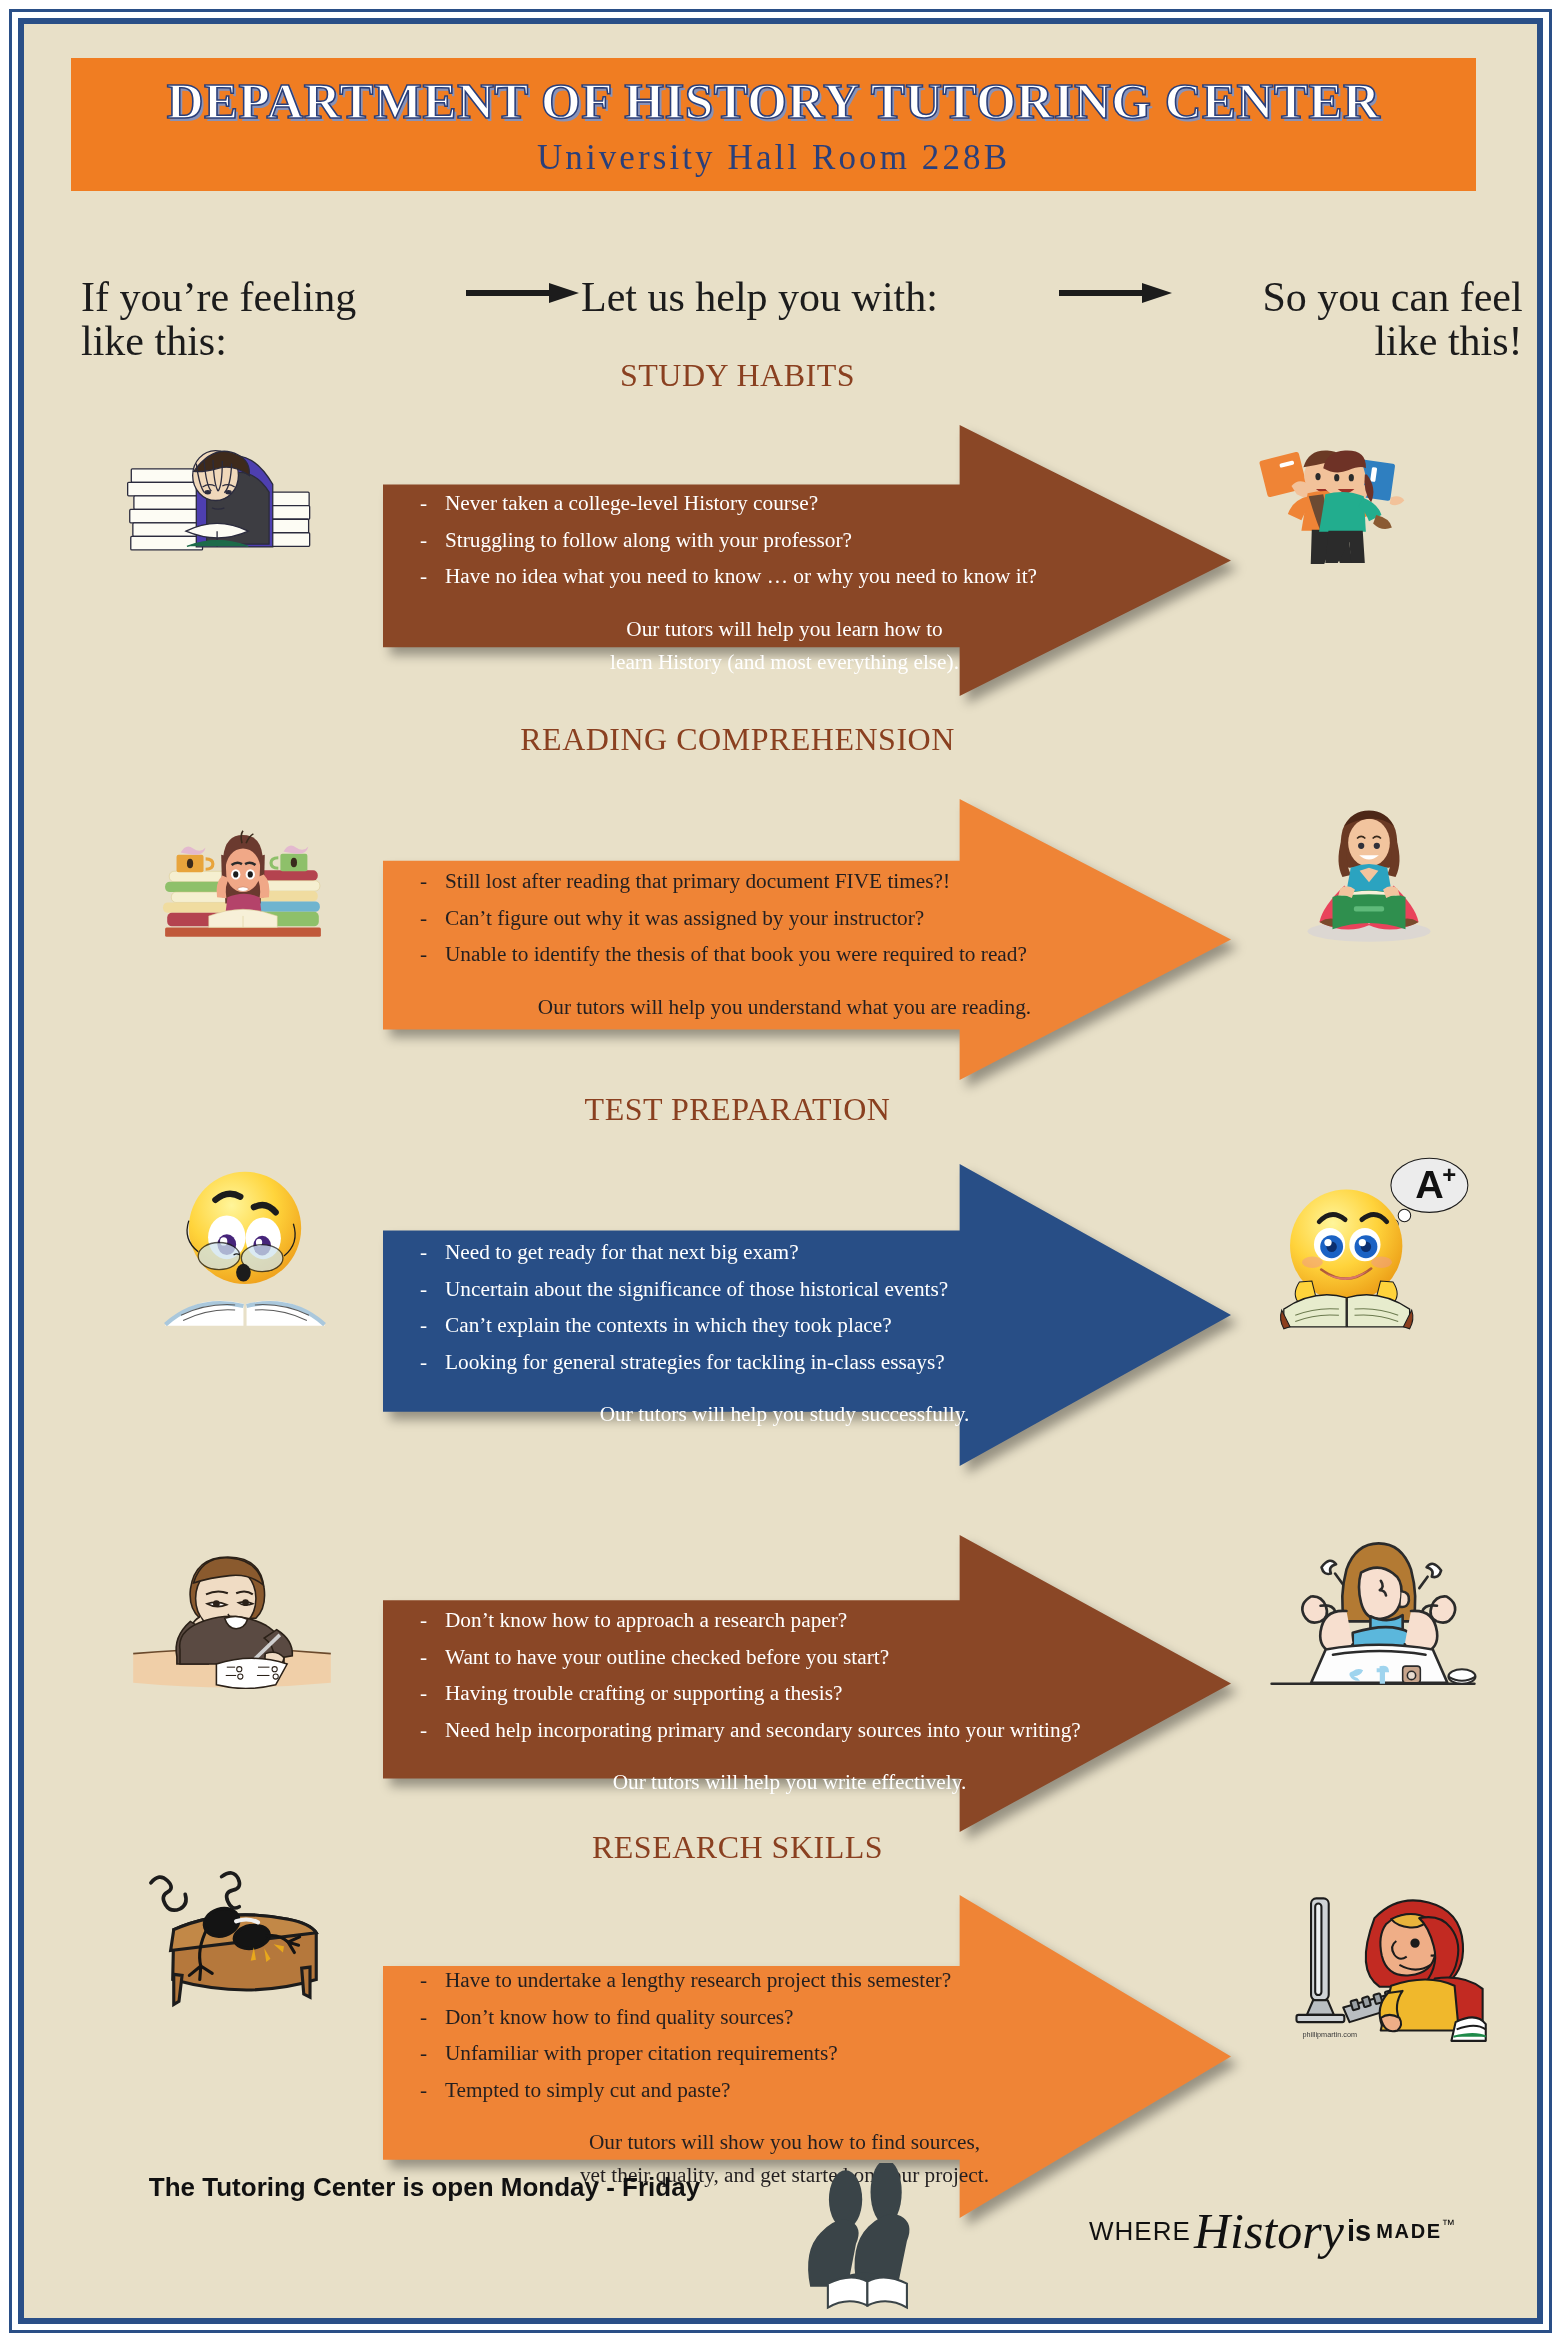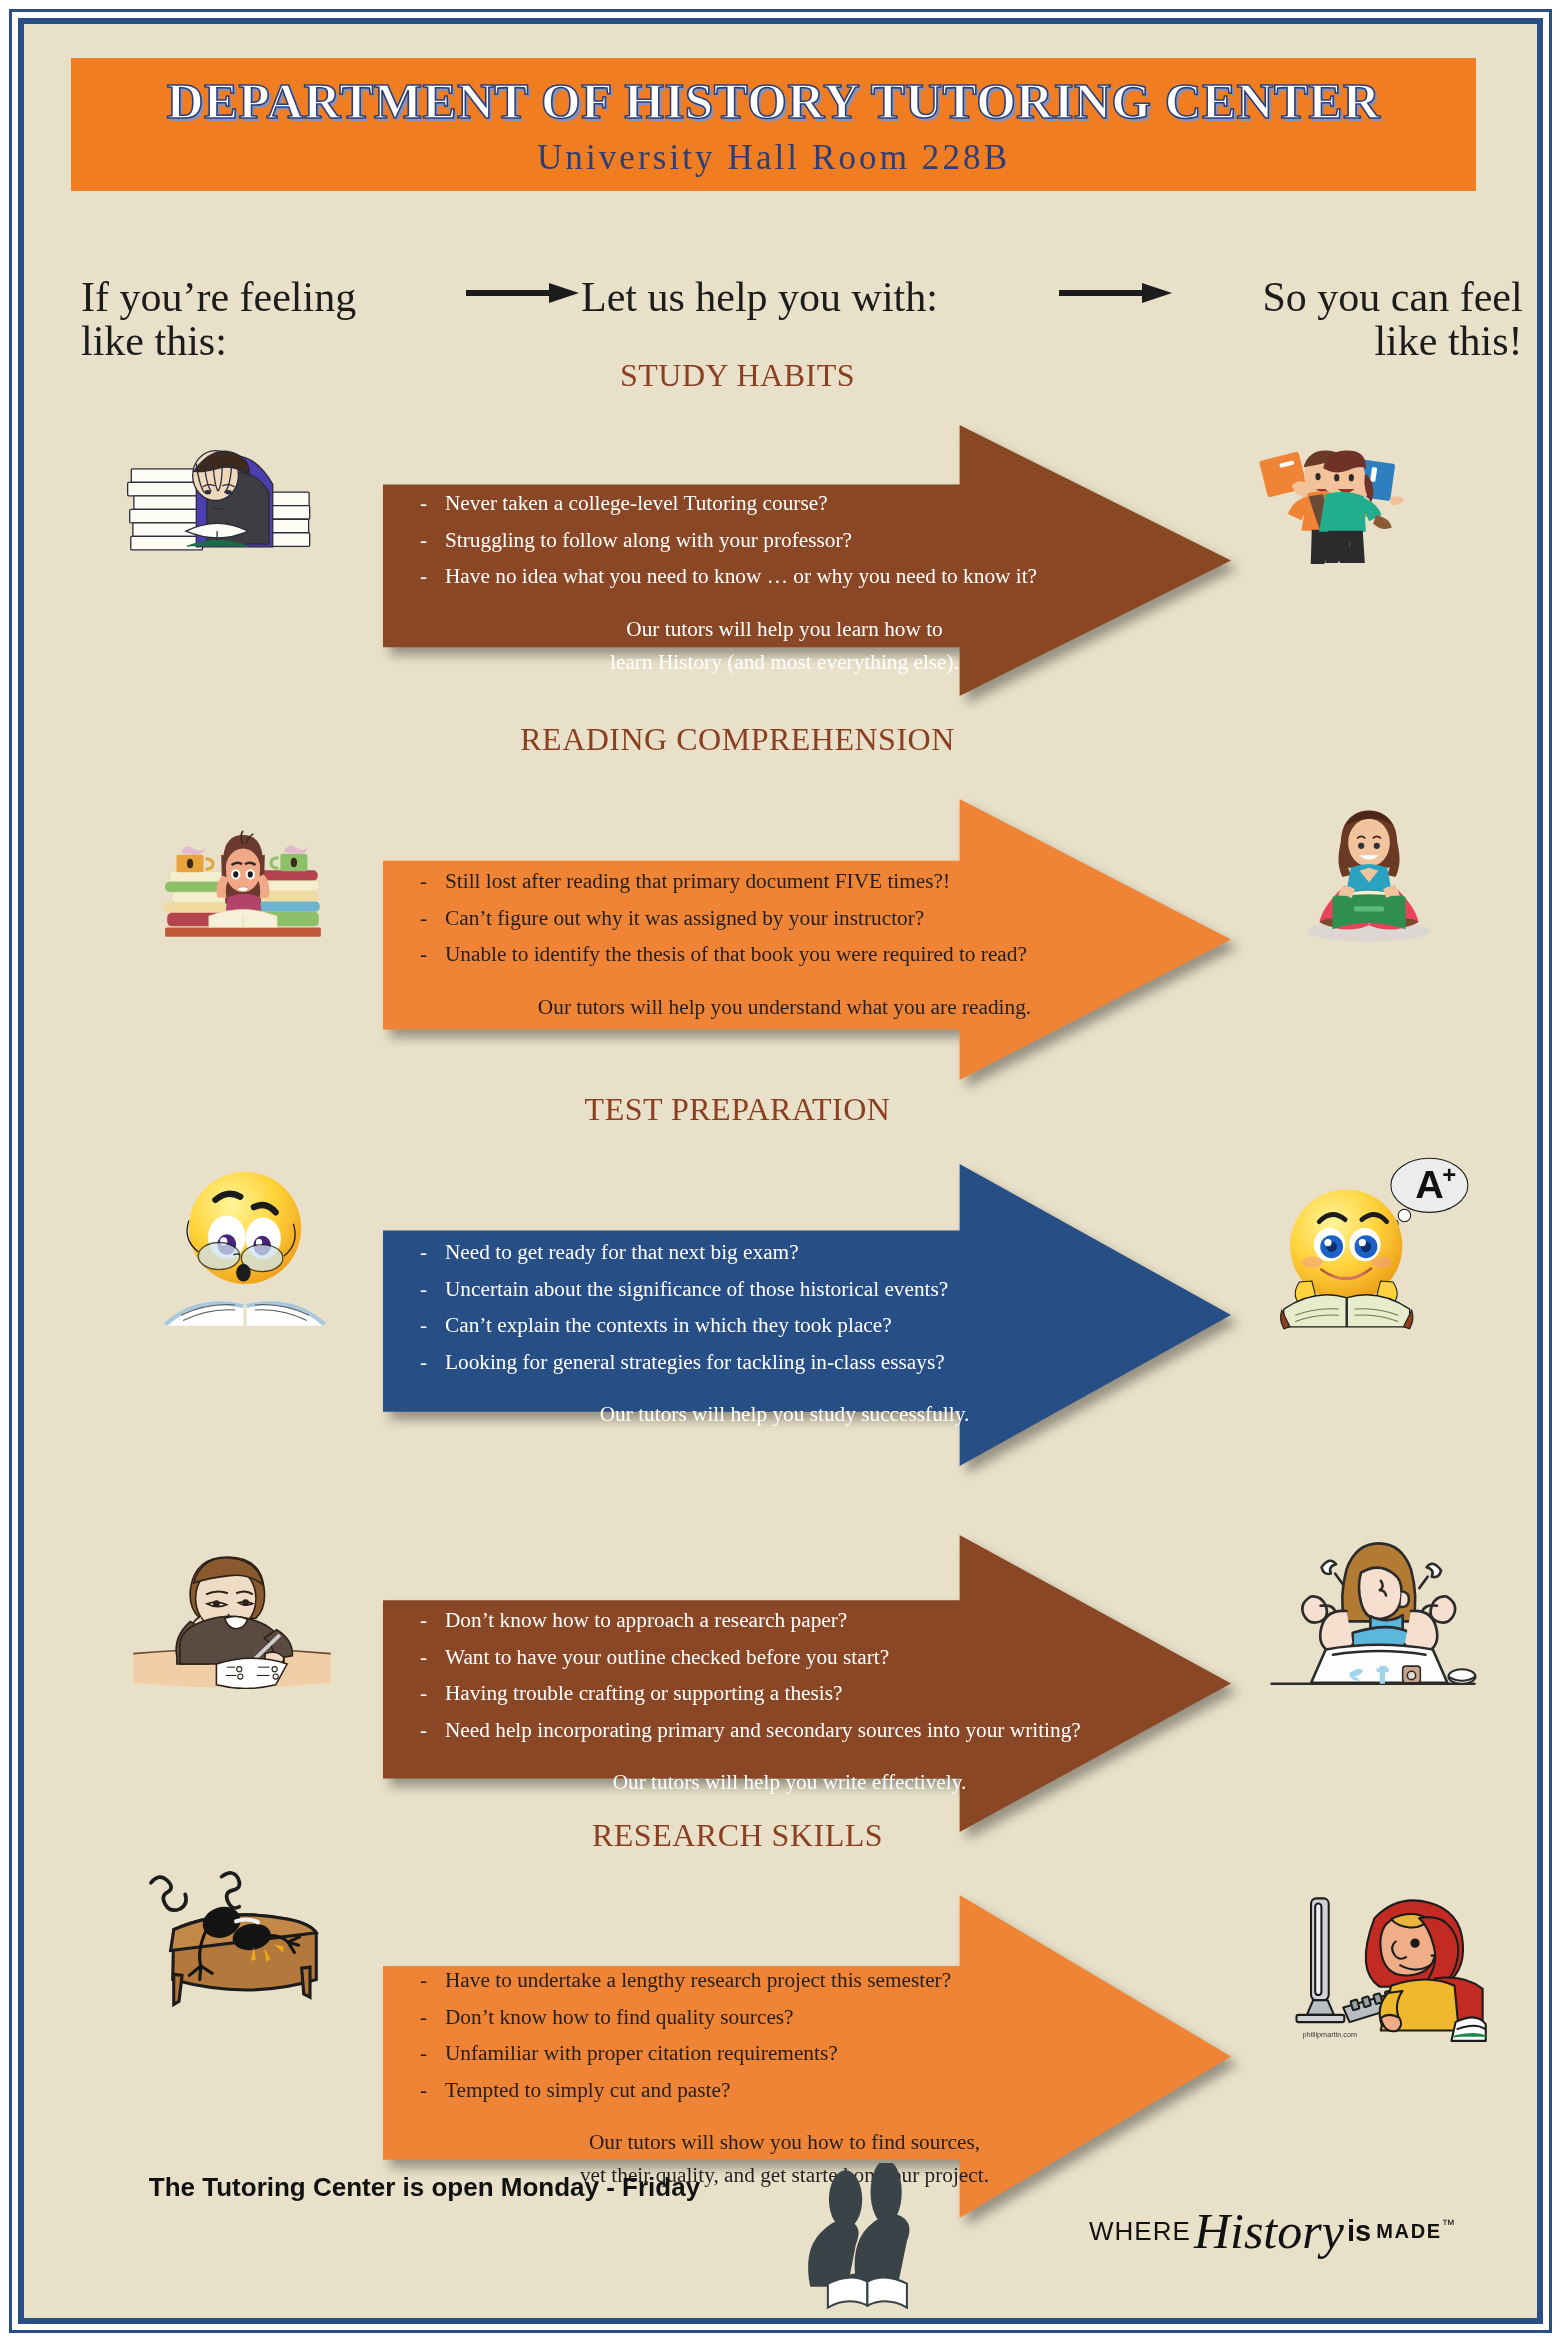--- a/index.html
+++ b/index.html
@@ -273,21 +273,21 @@
 
       <div class="big-arrow" style="left:359px;top:68px;width:848px;height:271px;">
         <div class="body" style="background:#8a4726;
              clip-path: polygon(0% 22%, 68% 22%, 68% 0%, 100% 50%, 68% 100%, 68% 82%, 0% 82%);"></div>
       </div>
 
       <div class="bullets txt-white" style="left:396px;top:128px;width:791px;">
         <ul>
           <li>
               <span class="dash">-</span>
-              <span>Never taken a college-level Tutoring course?</span>
+              <span>Never taken a college-level History course?</span>
             </li>
           <li>
               <span class="dash">-</span>
               <span>Struggling to follow along with your professor?</span>
             </li>
           <li>
               <span class="dash">-</span>
               <span>Have no idea what you need to know … or why you need to know it?</span>
             </li>
         </ul>
@@ -658,21 +658,21 @@
           </g>
           <g stroke="#2b2b2b" stroke-width="4" fill="#ffffff">
             <ellipse cx="382" cy="276" rx="26" ry="14"></ellipse>
             <path d="M356 276 q26 16 52 0" fill="none"></path>
           </g>
         </svg>
       </div>
     </div>
 
     <div class="section" style="top:1790px;height:406px;">
-      <div class="sec-title" style="top:3px;">RESEARCH SKILLS</div>
+      <div class="sec-title" style="top:15px;">RESEARCH SKILLS</div>
 
       <div class="illus" style="left:104px;top:26px;width:208px;height:172px;">
         <svg viewBox="0 0 400 330" width="208" height="172">
           <g stroke="#1c1c1c" stroke-width="7" fill="none" stroke-linecap="round">
             <path d="M44 82 q16 -20 32 -4 q14 14 0 22 q-14 8 -4 24 q10 16 28 8 q16 -8 10 -28"></path>
             <path d="M180 70 q22 -16 32 4 q8 18 -10 22 q-18 4 -10 22 q8 18 22 10"></path>
           </g>
           <path d="M88 172 q100 -44 220 -20 q42 8 54 26 l0 90 q-130 40 -276 0 z" fill="#b5783c" stroke="#1c1c1c" stroke-width="6"></path>
           <path d="M88 172 q100 -44 220 -20 q42 8 54 26 l-280 34 z" fill="#c28847" stroke="#1c1c1c" stroke-width="6"></path>
           <path d="M88 258 l0 58 l10 -6 l6 -50 z" fill="#b5783c" stroke="#1c1c1c" stroke-width="6"></path>

